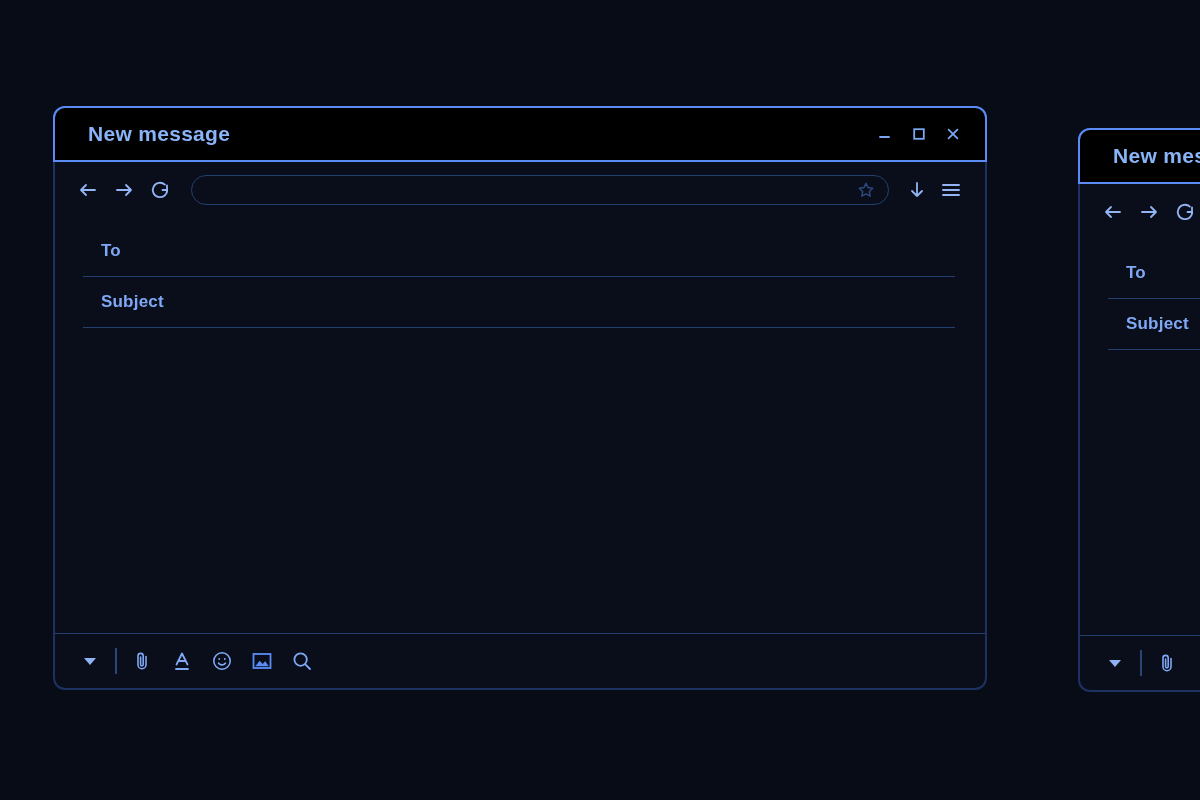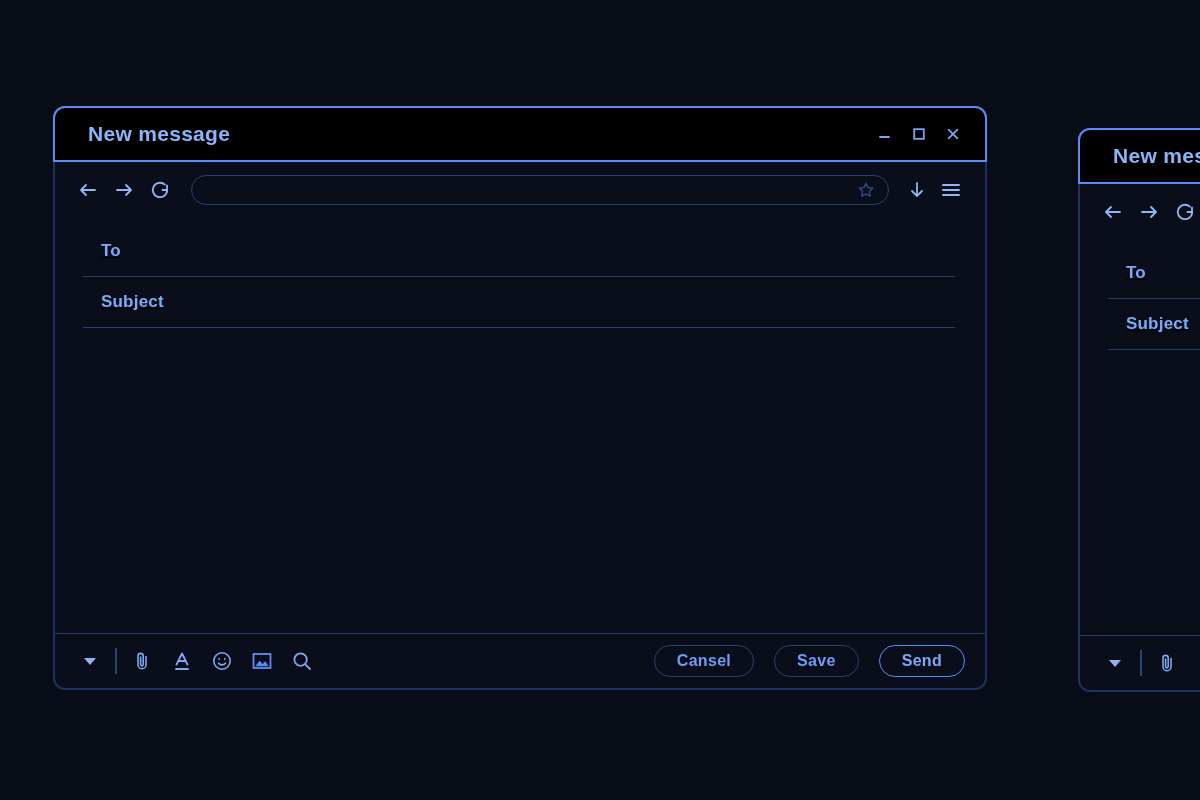--- a/index.html
+++ b/index.html
@@ -133,21 +133,20 @@
     align-items: center;
     justify-content: center;
     color: #93b5f5;
     flex: none;
   }
 
   
   .fields {
     flex: none;
     padding: 8px 30px 0 28px;
-    text-decoration: underline;
   }
   .field-row {
     height: 50px;
     border-bottom: 1.5px solid #24406f;
     display: flex;
     align-items: center;
   }
   .field-label {
     font-size: 17px;
     font-weight: bold;
@@ -322,25 +321,20 @@
               <path d="M4.3 16.2l4.4-5.4 2.9 3.3 2.6-2.9 3.5 5z" fill="currentColor"></path>
             </svg>
         </span>
         <span class="tool-icon">
           <svg width="22" height="22" viewBox="0 0 22 22" fill="none" stroke="currentColor" stroke-width="1.8" stroke-linecap="round">
               <circle cx="9.6" cy="9.6" r="6.2"></circle>
               <path d="M14.3 14.3L19 19"></path>
             </svg>
         </span>
       </span>
-      <span class="footer-actions">
-        <span class="btn">Cansel</span>
-        <span class="btn">Save</span>
-        <span class="btn btn-primary">Send</span>
-      </span>
     </div>
   </div>
 
   <div class="titlebar">
     <span class="titlebar-title">New message</span>
     <span class="win-controls">
       <span class="win-btn">
         <svg width="16" height="16" viewBox="0 0 16 16" fill="none" stroke="currentColor" stroke-width="1.8" stroke-linecap="round">
             <path d="M3 11h9"></path>
           </svg>

